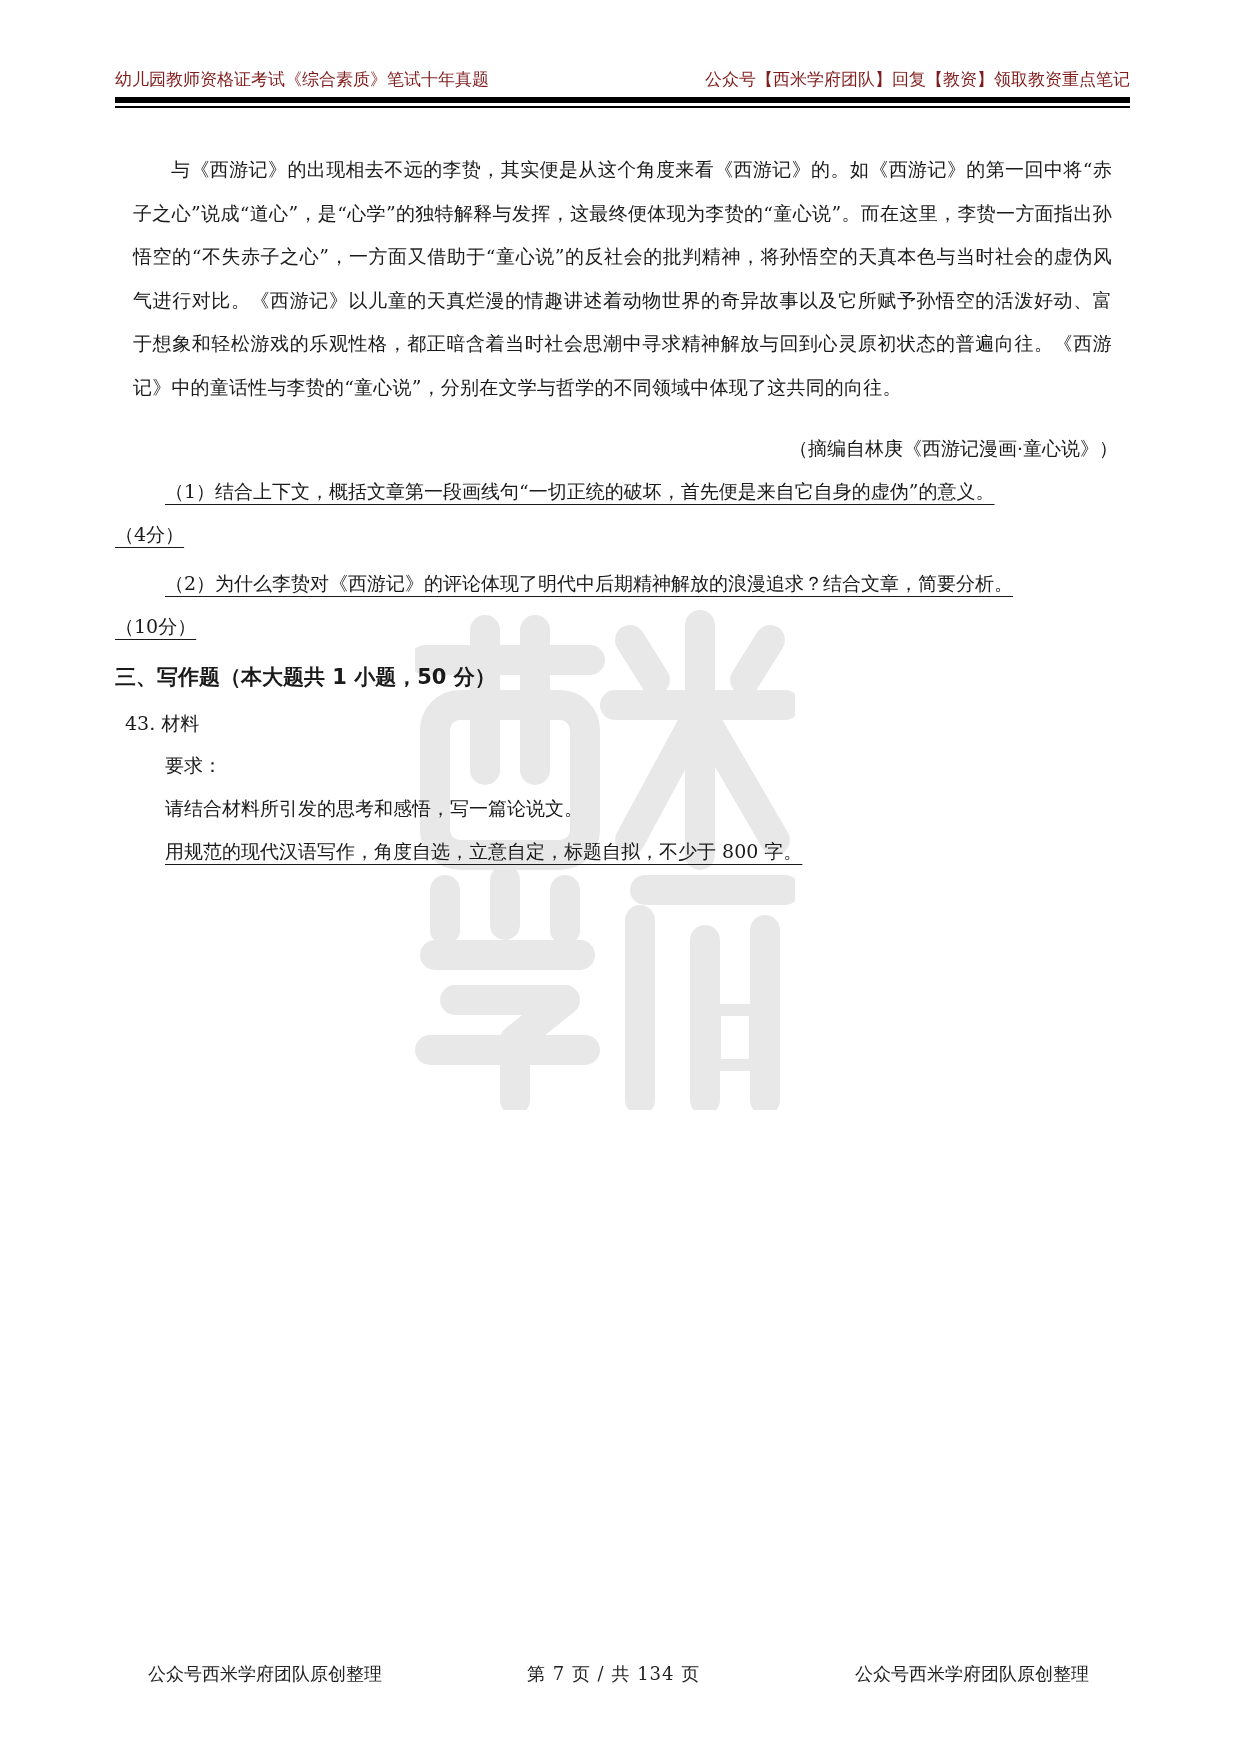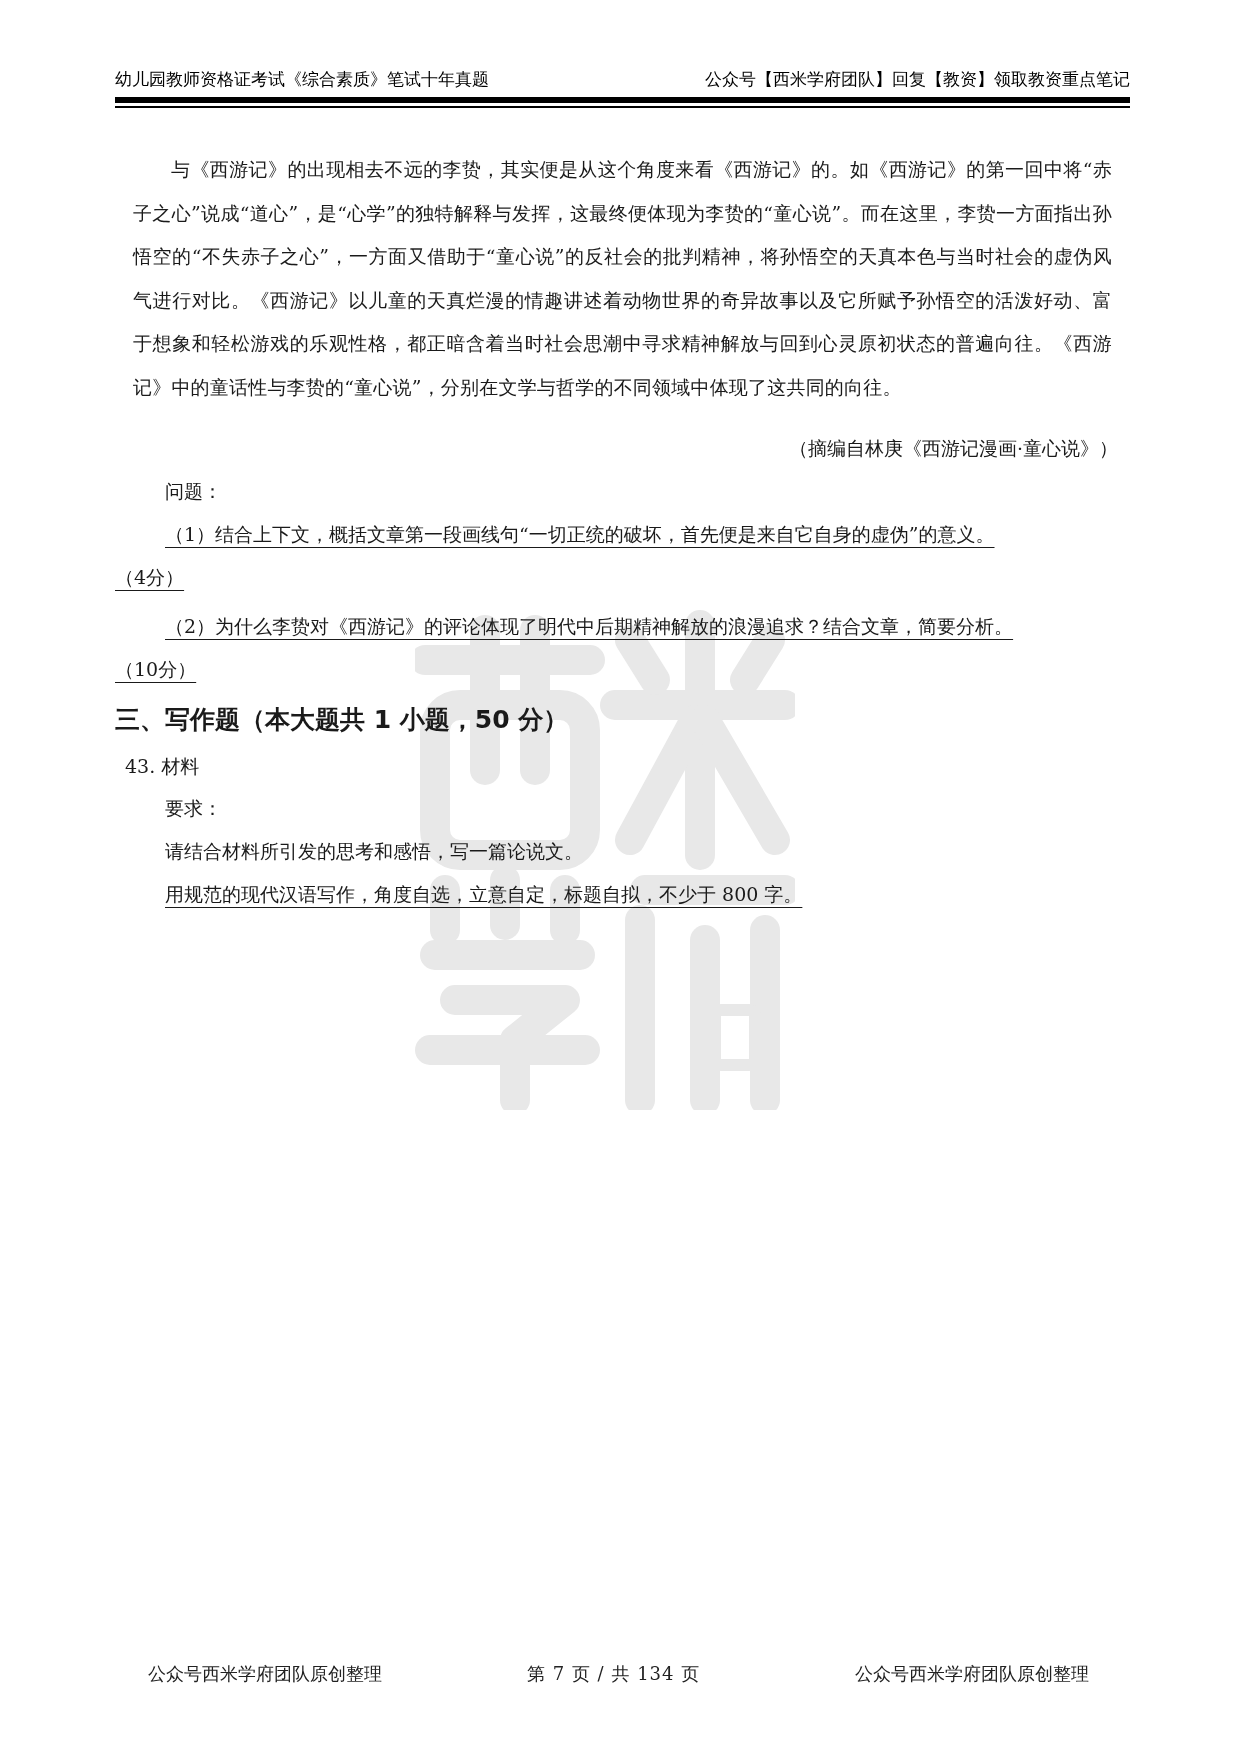--- a/index.html
+++ b/index.html
@@ -7,21 +7,21 @@
       width: 1240px; height: 1754px; position: relative; overflow: hidden;
       font-family: "DejaVu Serif", "Liberation Serif", serif;
       color: #1a1a1a;
     }
     .watermark {
       position: absolute; left: 415px; top: 610px; width: 380px; height: 500px;
       pointer-events: none; z-index: 0;
     }
     .header {
       position: absolute; left: 115px; top: 68px; width: 1015px; height: 22px;
-      font-size: 17px; color: #000000;
+      font-size: 17px; color: #7f1d1d;
     }
     .header .left { position: absolute; left: 0; top: 0; }
     .header .right { position: absolute; right: 0; top: 0; }
     .rule-thick { position: absolute; left: 115px; top: 97px; width: 1015px; height: 6px; background: #000; }
     .rule-thin { position: absolute; left: 115px; top: 106px; width: 1015px; height: 2px; background: #000; }
 
     .content { position: absolute; left: 115px; top: 130px; width: 1015px; z-index: 1; }
     .para {
       font-size: 19px; line-height: 43.5px; text-align: justify; margin: 18px;
       text-indent: 2em; letter-spacing: 0.2px;
@@ -30,21 +30,21 @@
     .label { font-size: 19px; line-height: 43px; margin: 0; padding-left: 50px; }
     .question { font-size: 19px; line-height: 43px; margin: 0; }
     .question .q-line {
       display: block; padding-left: 50px; text-decoration: underline; text-underline-offset: 6px;
     }
     .question .q-score {
       display: inline-block; text-decoration: underline; text-underline-offset: 6px;
     }
     .section-title {
       font-family: "DejaVu Sans", "Liberation Sans", sans-serif;
-      font-weight: bold; font-size: 25px; line-height: 50px; margin: 4px 0 0 0;
+      font-weight: bold; font-size: 21px; line-height: 50px; margin: 4px 0 0 0;
     }
     .qnum { font-size: 19px; line-height: 42px; margin: 0; padding-left: 10px; }
     .req { font-size: 19px; line-height: 43px; margin: 0; padding-left: 50px; }
     .req-underline { text-decoration: underline; text-underline-offset: 6px; }
 
     .footer { position: absolute; top: 1662px; left: 0; width: 1240px; font-size: 18px; color: #222; }
     .footer .f-left { position: absolute; left: 148px; }
     .footer .f-center { position: absolute; left: 527px; letter-spacing: 1px; }
     .footer .f-right { position: absolute; left: 855px; }
   </style>
@@ -85,21 +85,20 @@
   <span class="left">幼儿园教师资格证考试《综合素质》笔试十年真题</span>
   <span class="right">公众号【西米学府团队】回复【教资】领取教资重点笔记</span>
 </div>
 <div class="rule-thick"></div>
 <div class="rule-thin"></div>
 
 <div class="content">
   <p class="para">与《西游记》的出现相去不远的李贽，其实便是从这个角度来看《西游记》的。如《西游记》的第一回中将“赤子之心”说成“道心”，是“心学”的独特解释与发挥，这最终便体现为李贽的“童心说”。而在这里，李贽一方面指出孙悟空的“不失赤子之心”，一方面又借助于“童心说”的反社会的批判精神，将孙悟空的天真本色与当时社会的虚伪风气进行对比。《西游记》以儿童的天真烂漫的情趣讲述着动物世界的奇异故事以及它所赋予孙悟空的活泼好动、富于想象和轻松游戏的乐观性格，都正暗含着当时社会思潮中寻求精神解放与回到心灵原初状态的普遍向往。《西游记》中的童话性与李贽的“童心说”，分别在文学与哲学的不同领域中体现了这共同的向往。</p>
   <p class="source">（摘编自林庚《西游记漫画·童心说》）</p>
 
-  <p class="label">问题：</p>
 
   <div class="question">
     <span class="q-line">（1）结合上下文，概括文章第一段画线句“一切正统的破坏，首先便是来自它自身的虚伪”的意义。</span>
     <span class="q-score">（4分）</span>
   </div>
   <div class="question" style="margin-top:6px;">
     <span class="q-line">（2）为什么李贽对《西游记》的评论体现了明代中后期精神解放的浪漫追求？结合文章，简要分析。</span>
     <span class="q-score">（10分）</span>
   </div>
 

